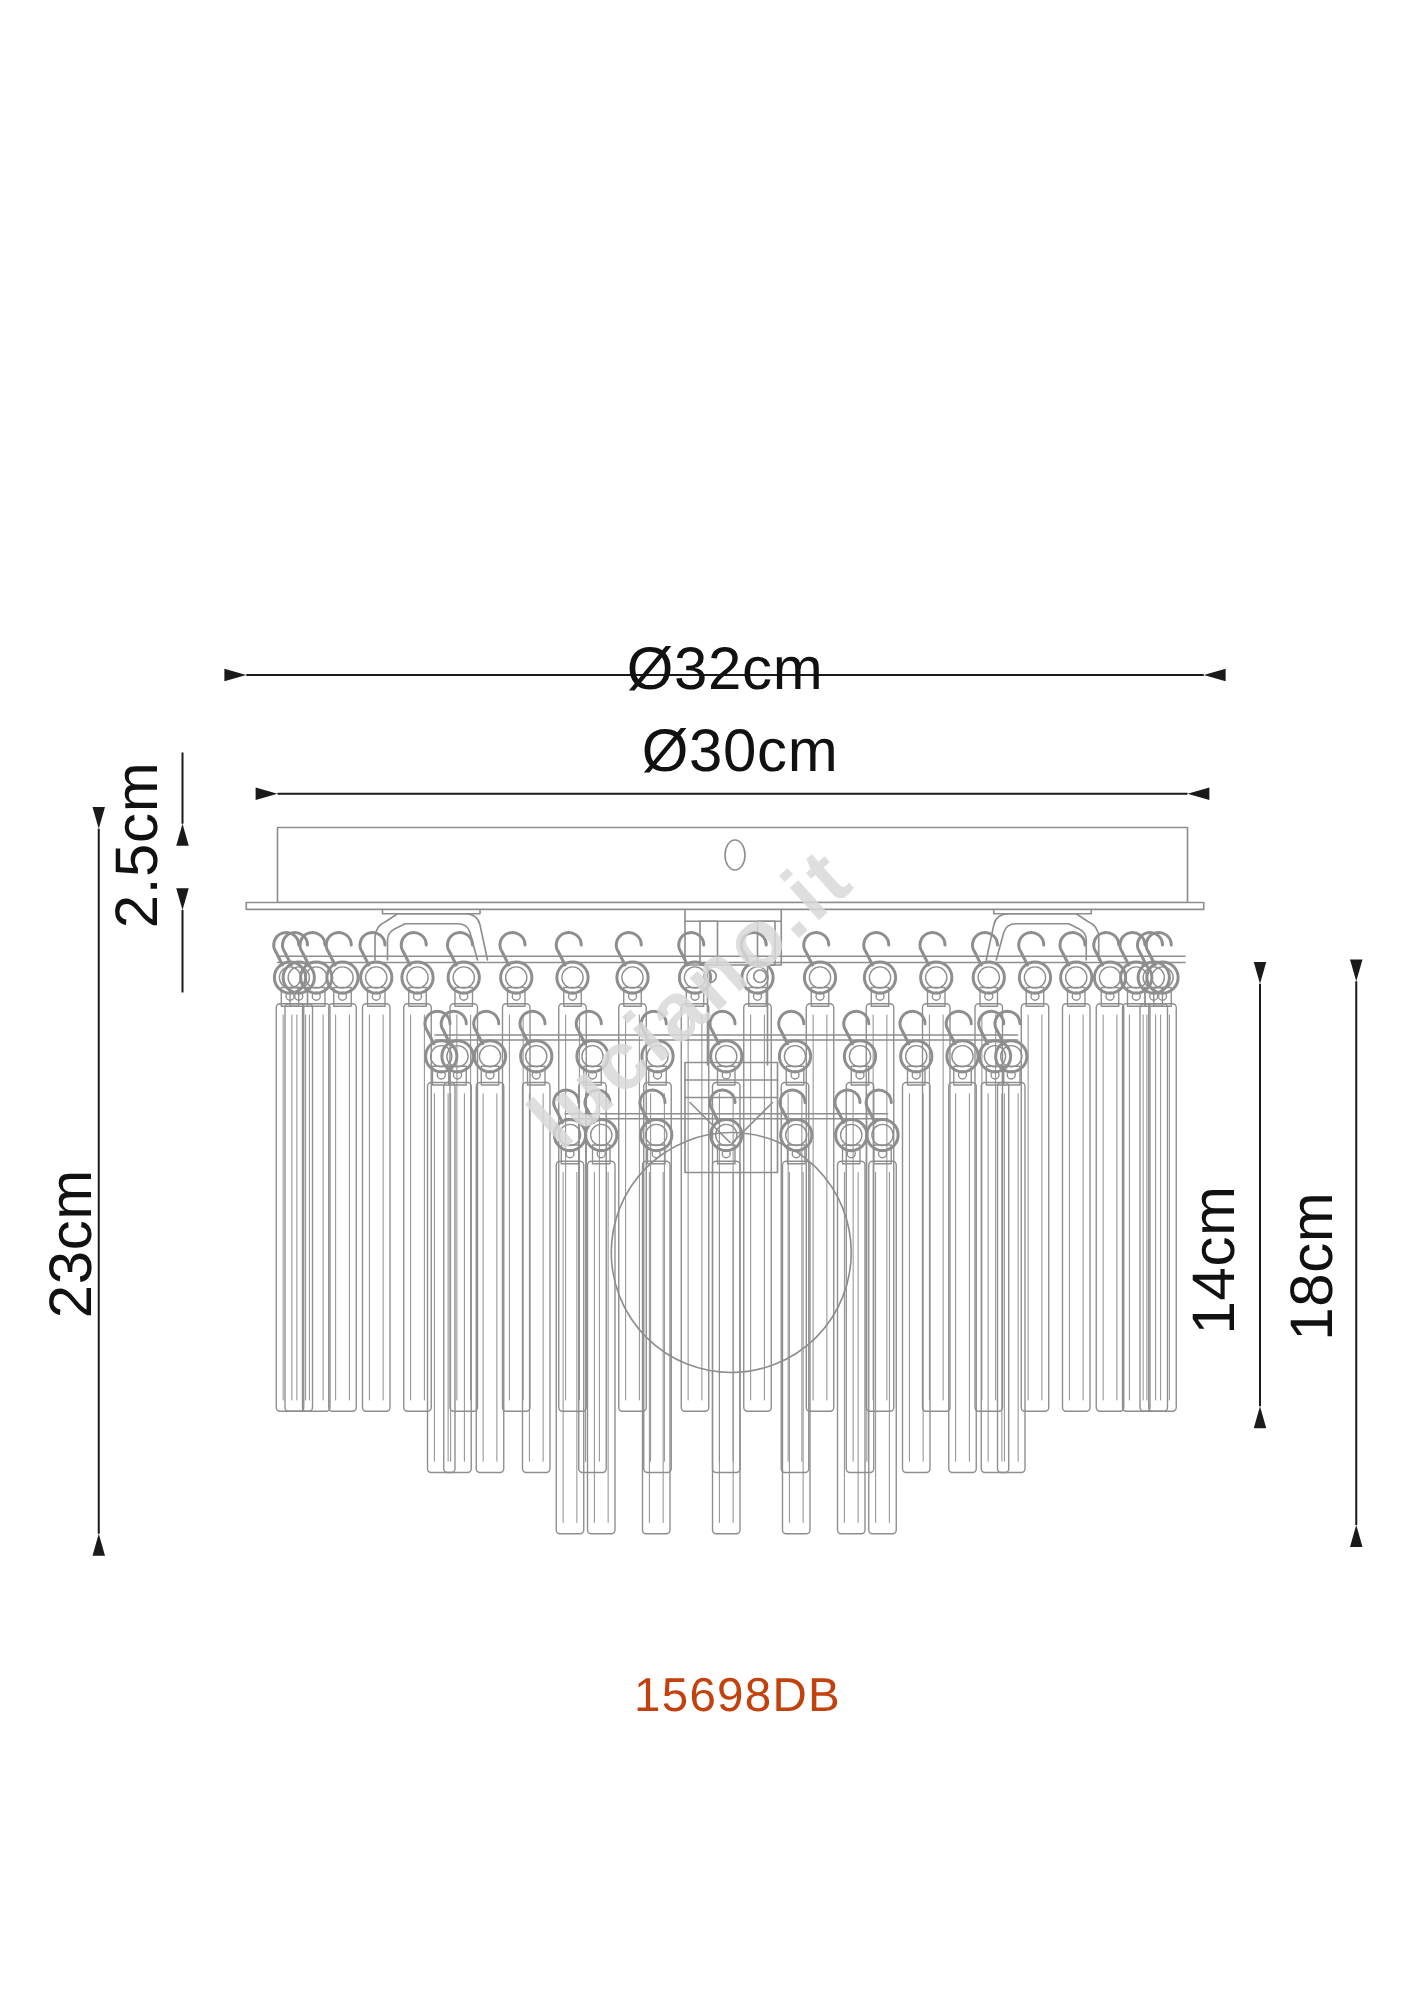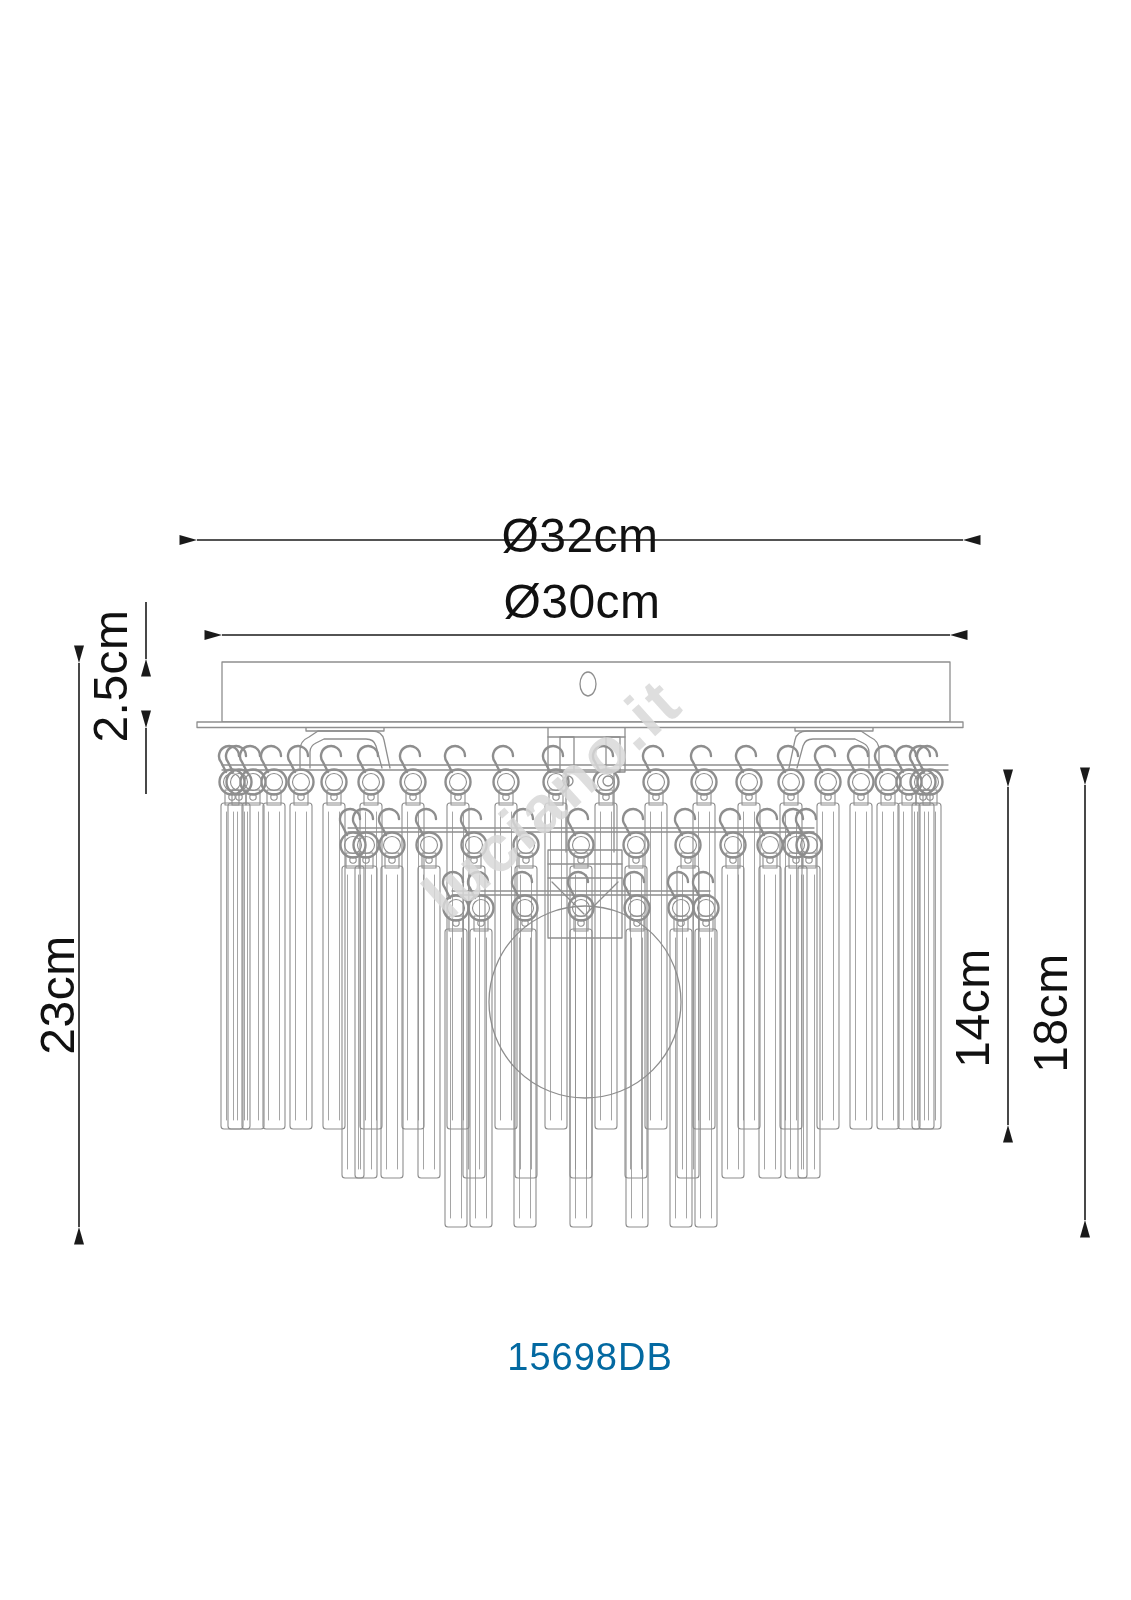--- a/index.html
+++ b/index.html
@@ -34,21 +34,21 @@
     color:#d9d9d9;
     opacity:0.85;
     white-space:nowrap;
   }
   .model{
     position:absolute;
     left:590px;top:1357px;
     transform:translate(-50%,-50%);
     font-size:38px;
     letter-spacing:1px;
-    color:#0369a1;
+    color:#c2410c;
     white-space:nowrap;
   }
 </style>
 </head>
 <body>
 
 <div class="page">
 
   <svg class="art-svg" width="1131" height="1600" viewBox="0 0 1131 1600">
     <defs>
@@ -180,21 +180,21 @@
       <line x1="146" y1="602" x2="146" y2="659" marker-end="url(#ah)"></line>
       <line x1="146" y1="794" x2="146" y2="728" marker-end="url(#ah)"></line>
       <line x1="79" y1="663" x2="79" y2="1227" marker-start="url(#ah)" marker-end="url(#ah)"></line>
       <line x1="1008" y1="787" x2="1008" y2="1125" marker-start="url(#ah)" marker-end="url(#ah)"></line>
       <line x1="1085" y1="785" x2="1085" y2="1220" marker-start="url(#ah)" marker-end="url(#ah)"></line>
     </g>
   </svg>
 
   <span class="lbl h-dim" style="left:197px;top:478px;width:766px;margin-top:30px;">Ø32cm</span>
 
-  <span class="lbl h-dim" style="left:218px;top:574px;width:728px;text-align:center;">Ø30cm</span>
+  <span class="lbl h-dim" style="left:228px;top:574px;width:728px;text-align:center;">Ø30cm</span>
 
   <span class="lbl rot" style="left:110px;top:676px;">2.5cm</span>
 
   <span class="lbl rot" style="left:57px;top:995px;">23cm</span>
 
   <span class="lbl rot" style="left:972px;top:1008px;">14cm</span>
 
   <span class="lbl rot" style="left:1050px;top:1013px;">18cm</span>
 
   <span class="watermark">luciano.it</span>

